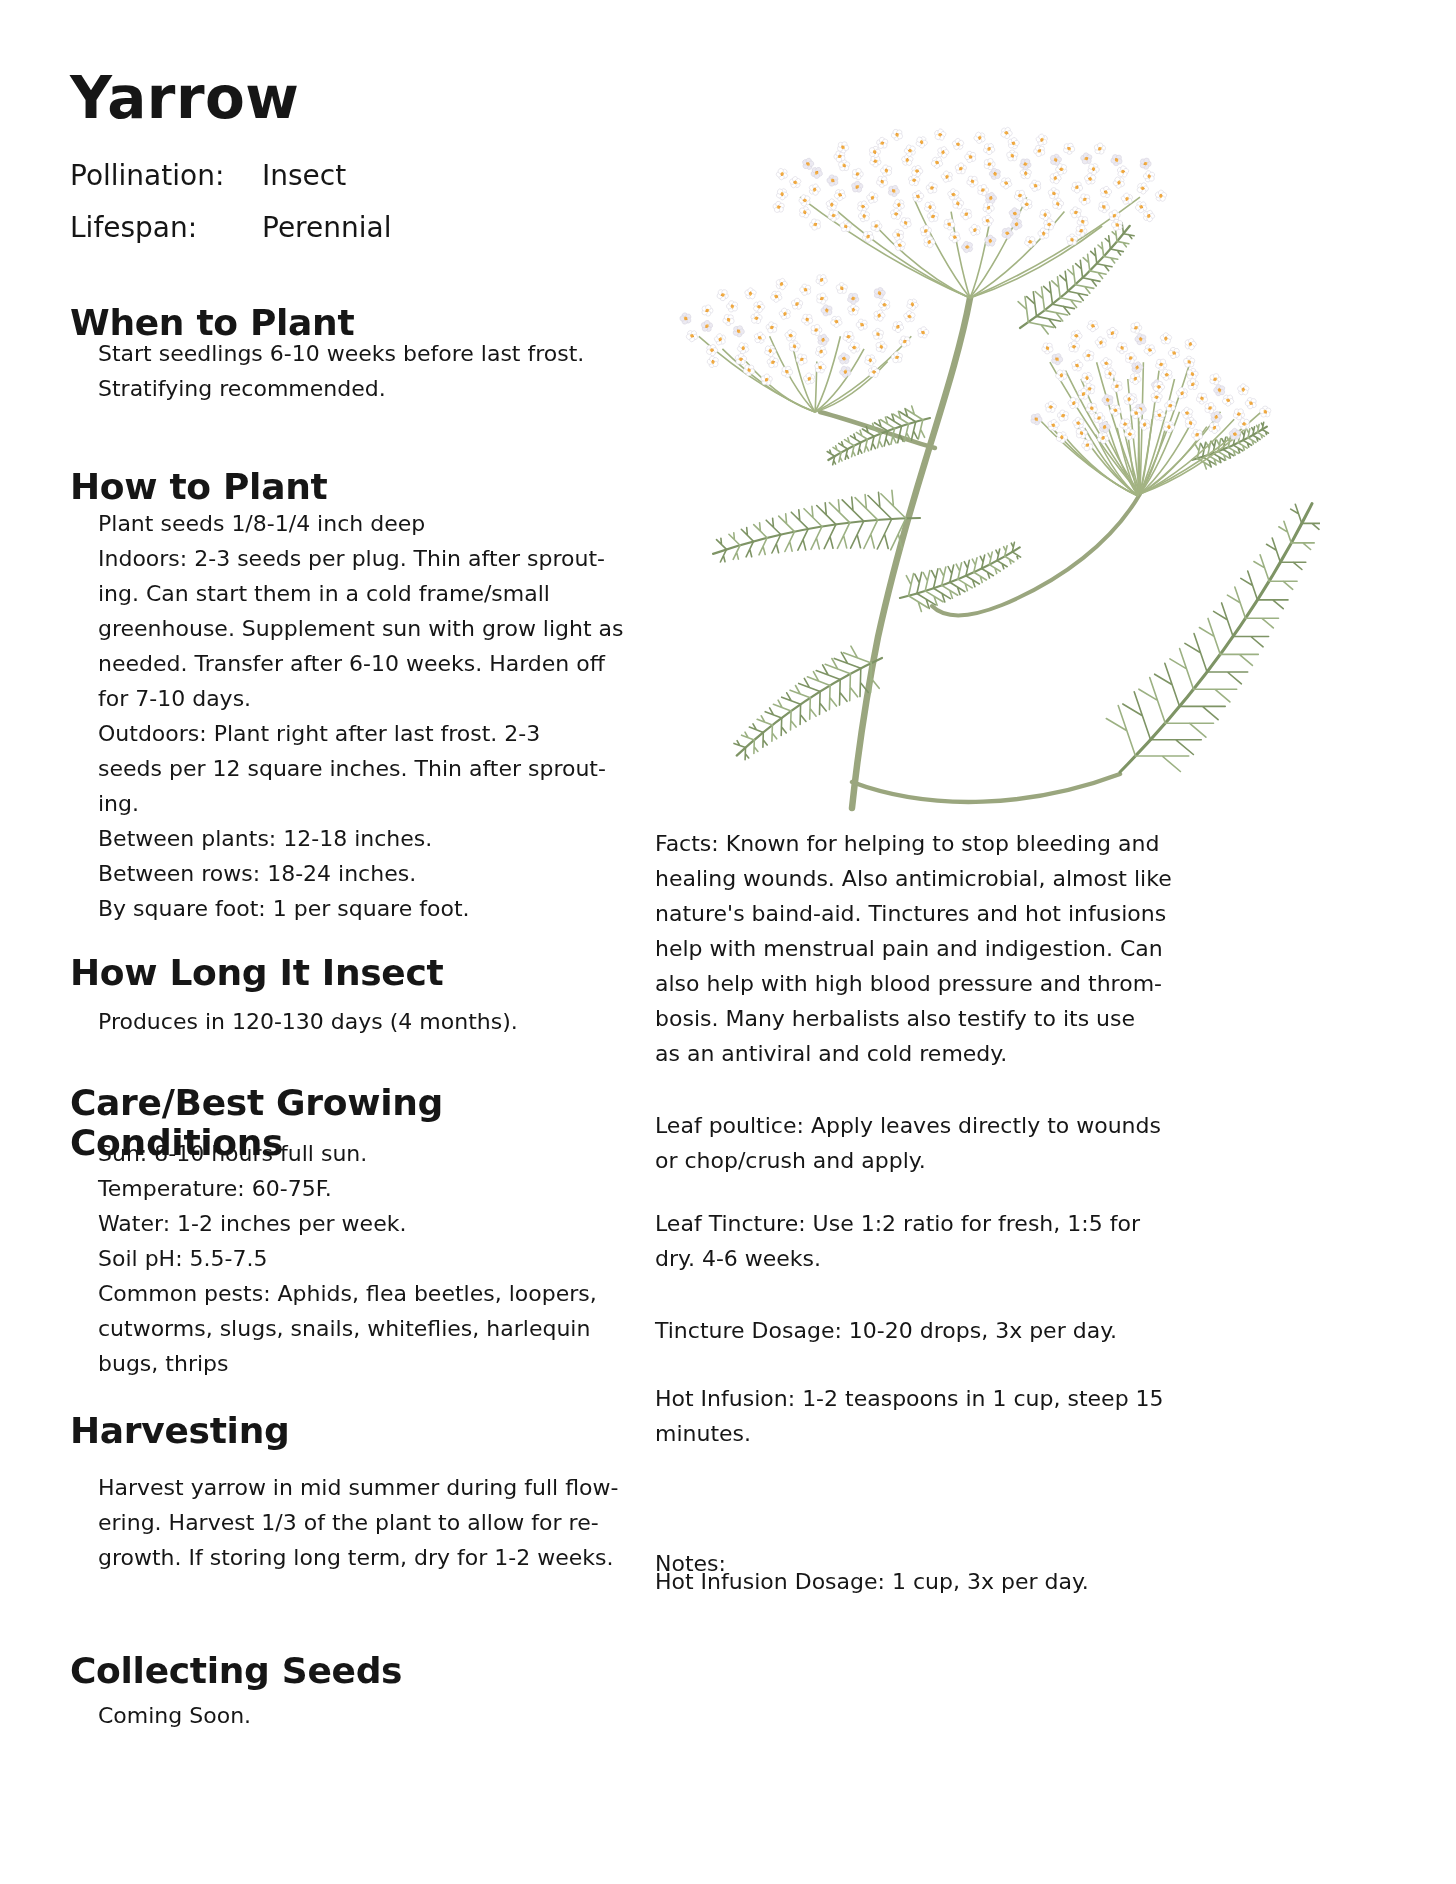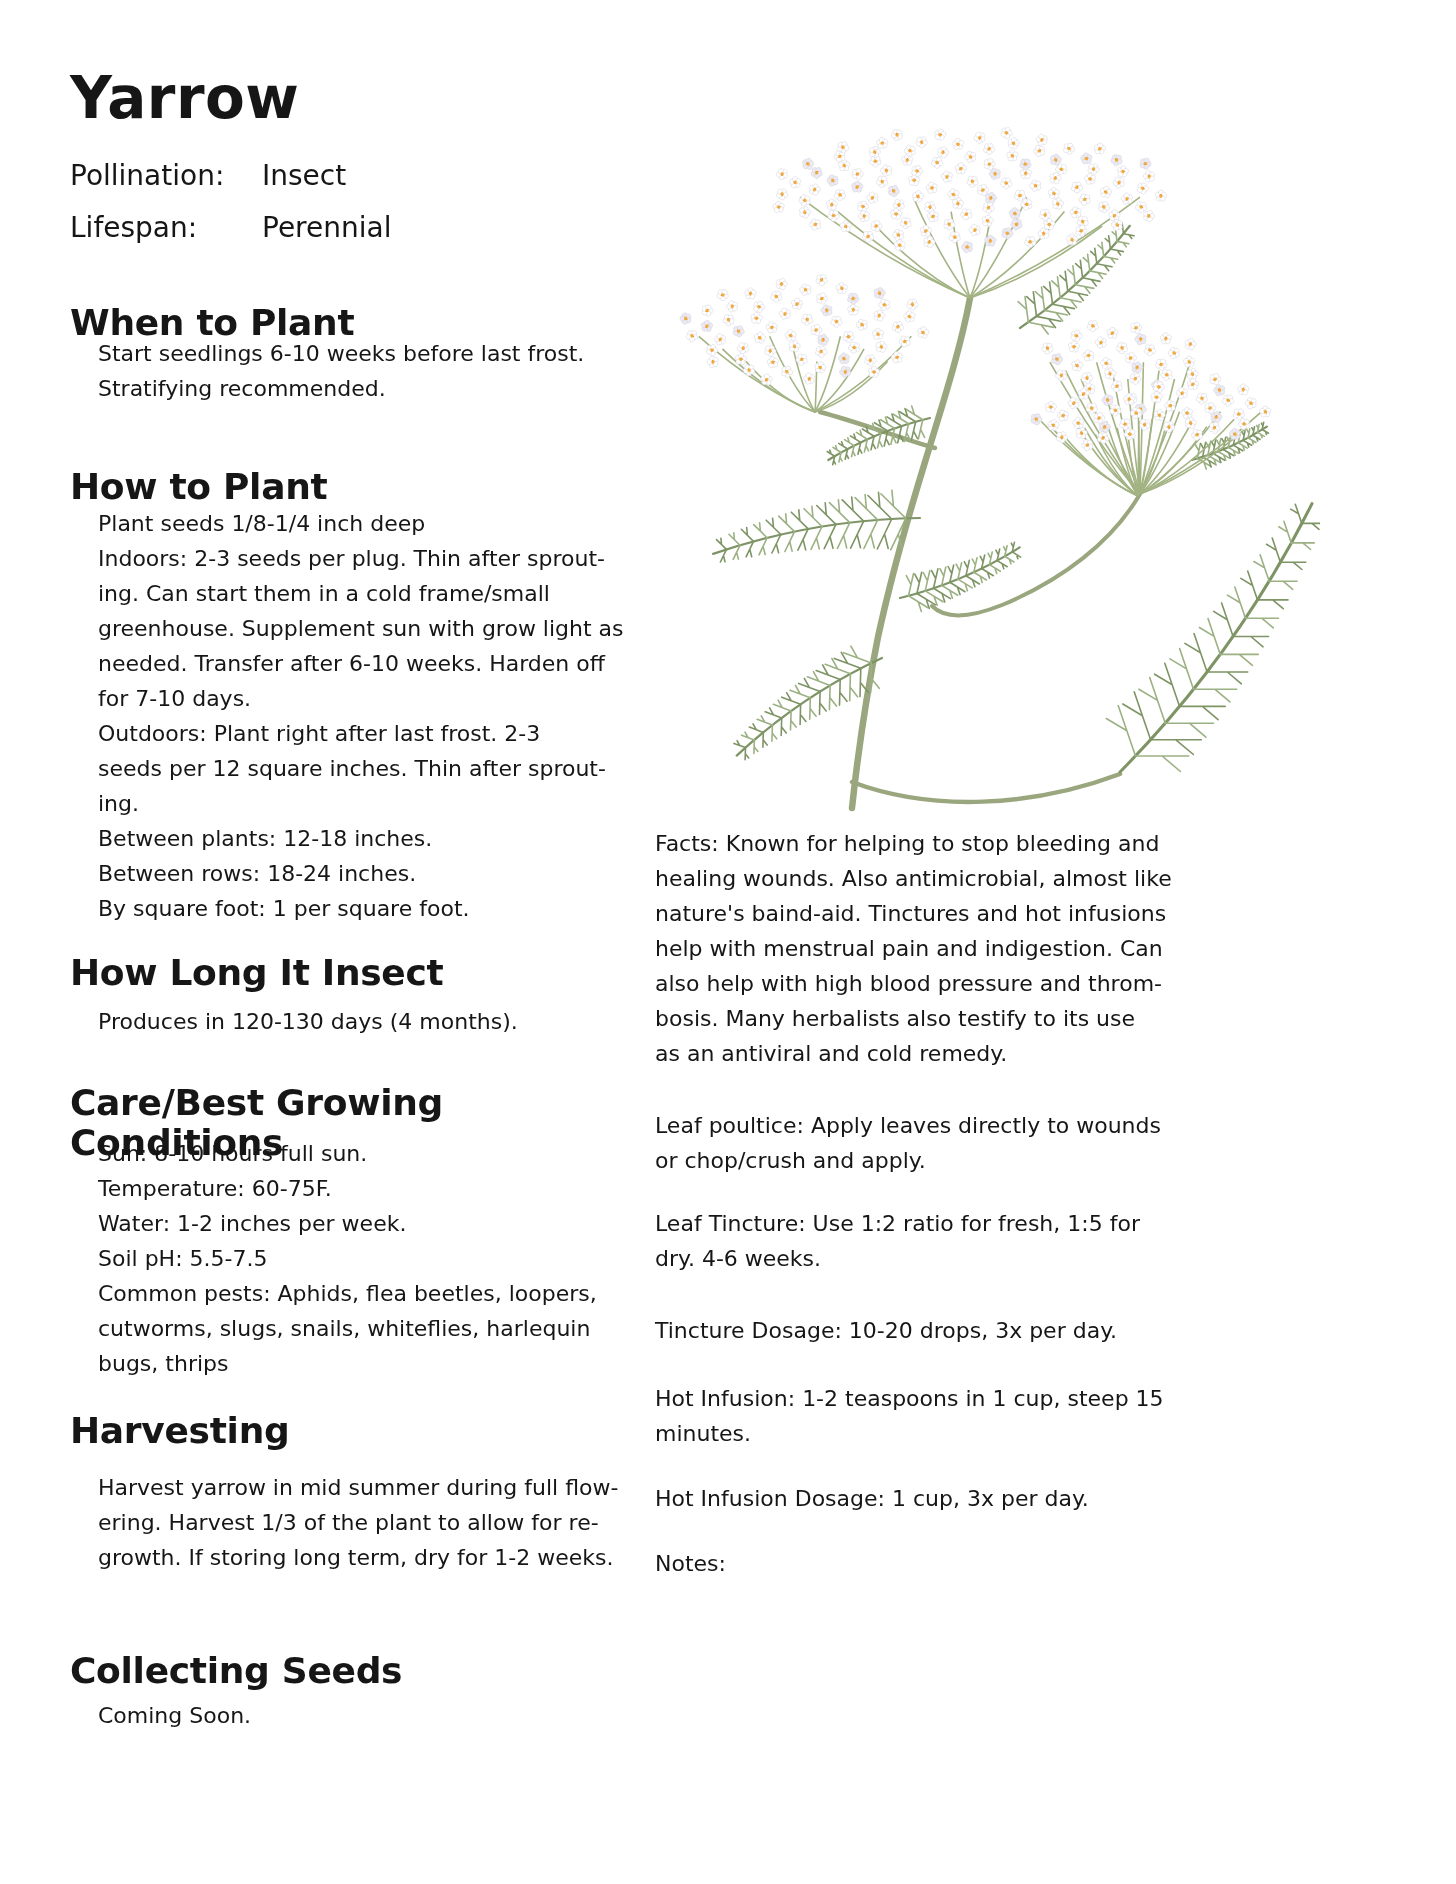--- a/index.html
+++ b/index.html
@@ -625,16 +625,16 @@
 or chop/crush and apply.</div>
 
   <div class="abs right-block body-text" style="top:1206px">Leaf Tincture: Use 1:2 ratio for fresh, 1:5 for
 dry. 4-6 weeks.</div>
 
   <div class="abs right-block body-text" style="top:1313px">Tincture Dosage: 10-20 drops, 3x per day.</div>
 
   <div class="abs right-block body-text" style="top:1381px">Hot Infusion: 1-2 teaspoons in 1 cup, steep 15
 minutes.</div>
 
-  <div class="abs right-block body-text" style="top:1481px">Hot Infusion Dosage: 1 cup, 3x per day.</div>
+  <div class="abs right-block body-text" style="top:1564px">Hot Infusion Dosage: 1 cup, 3x per day.</div>
 
   <div class="abs right-block body-text" style="top:1546px">Notes:</div>
 </div>
 
 </body></html>

